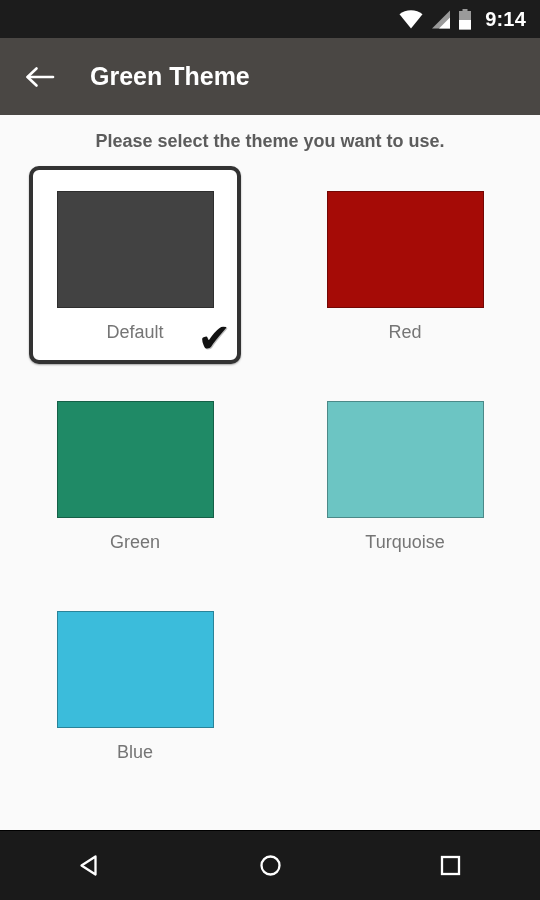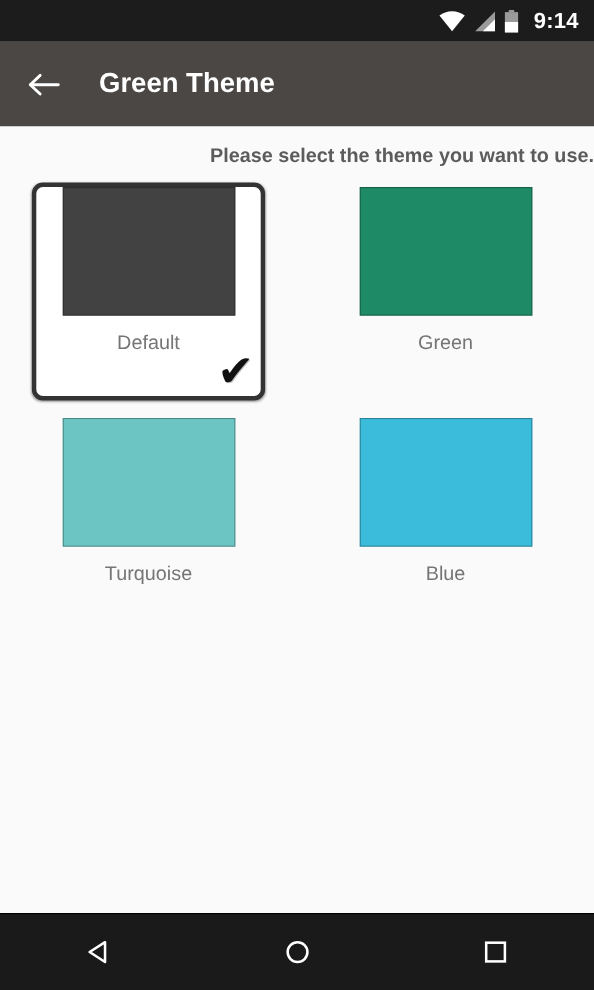--- a/index.html
+++ b/index.html
@@ -79,21 +79,21 @@
 
   
   .content {
     flex: 1 1 auto;
     position: relative;
     background: #fafafa;
     overflow: hidden;
   }
 
   .instruction {
-    text-align: right;
+    text-align: center;
     color: #5c5c5c;
     font-size: 18px;
     font-weight: bold;
     padding-top: 17px;
     line-height: 1;
   }
 
   .theme-grid {
     margin-top: 8px;
     display: grid;
@@ -114,20 +114,21 @@
     height: 198px;
     display: flex;
     flex-direction: column;
     align-items: center;
     justify-content: flex-start;
     position: relative;
     cursor: pointer;
     border: 4px solid transparent;
     border-radius: 10px;
     background: transparent;
+    padding-top: 21px;
   }
 
   .theme-item.selected {
     border-color: #333333;
     background: #ffffff;
     box-shadow: 0 1px 2px rgba(0,0,0,0.35);
   }
 
   .swatch {
     width: 157px;
@@ -213,20 +214,26 @@
     <div class="theme-grid">
 
       <div class="theme-cell">
         <div class="theme-item selected">
           <div class="swatch" style="background:#424242"></div>
           <div class="theme-label">Default</div>
           <div class="check-icon">✔</div>
         </div>
       </div>
 
+      <div class="theme-cell">
+        <div class="theme-item">
+          <div class="swatch" style="background:#a50b06"></div>
+          <div class="theme-label">Red</div>
+        </div>
+      </div>
 
       <div class="theme-cell">
         <div class="theme-item">
           <div class="swatch" style="background:#1f8a66"></div>
           <div class="theme-label">Green</div>
         </div>
       </div>
 
       <div class="theme-cell">
         <div class="theme-item">

